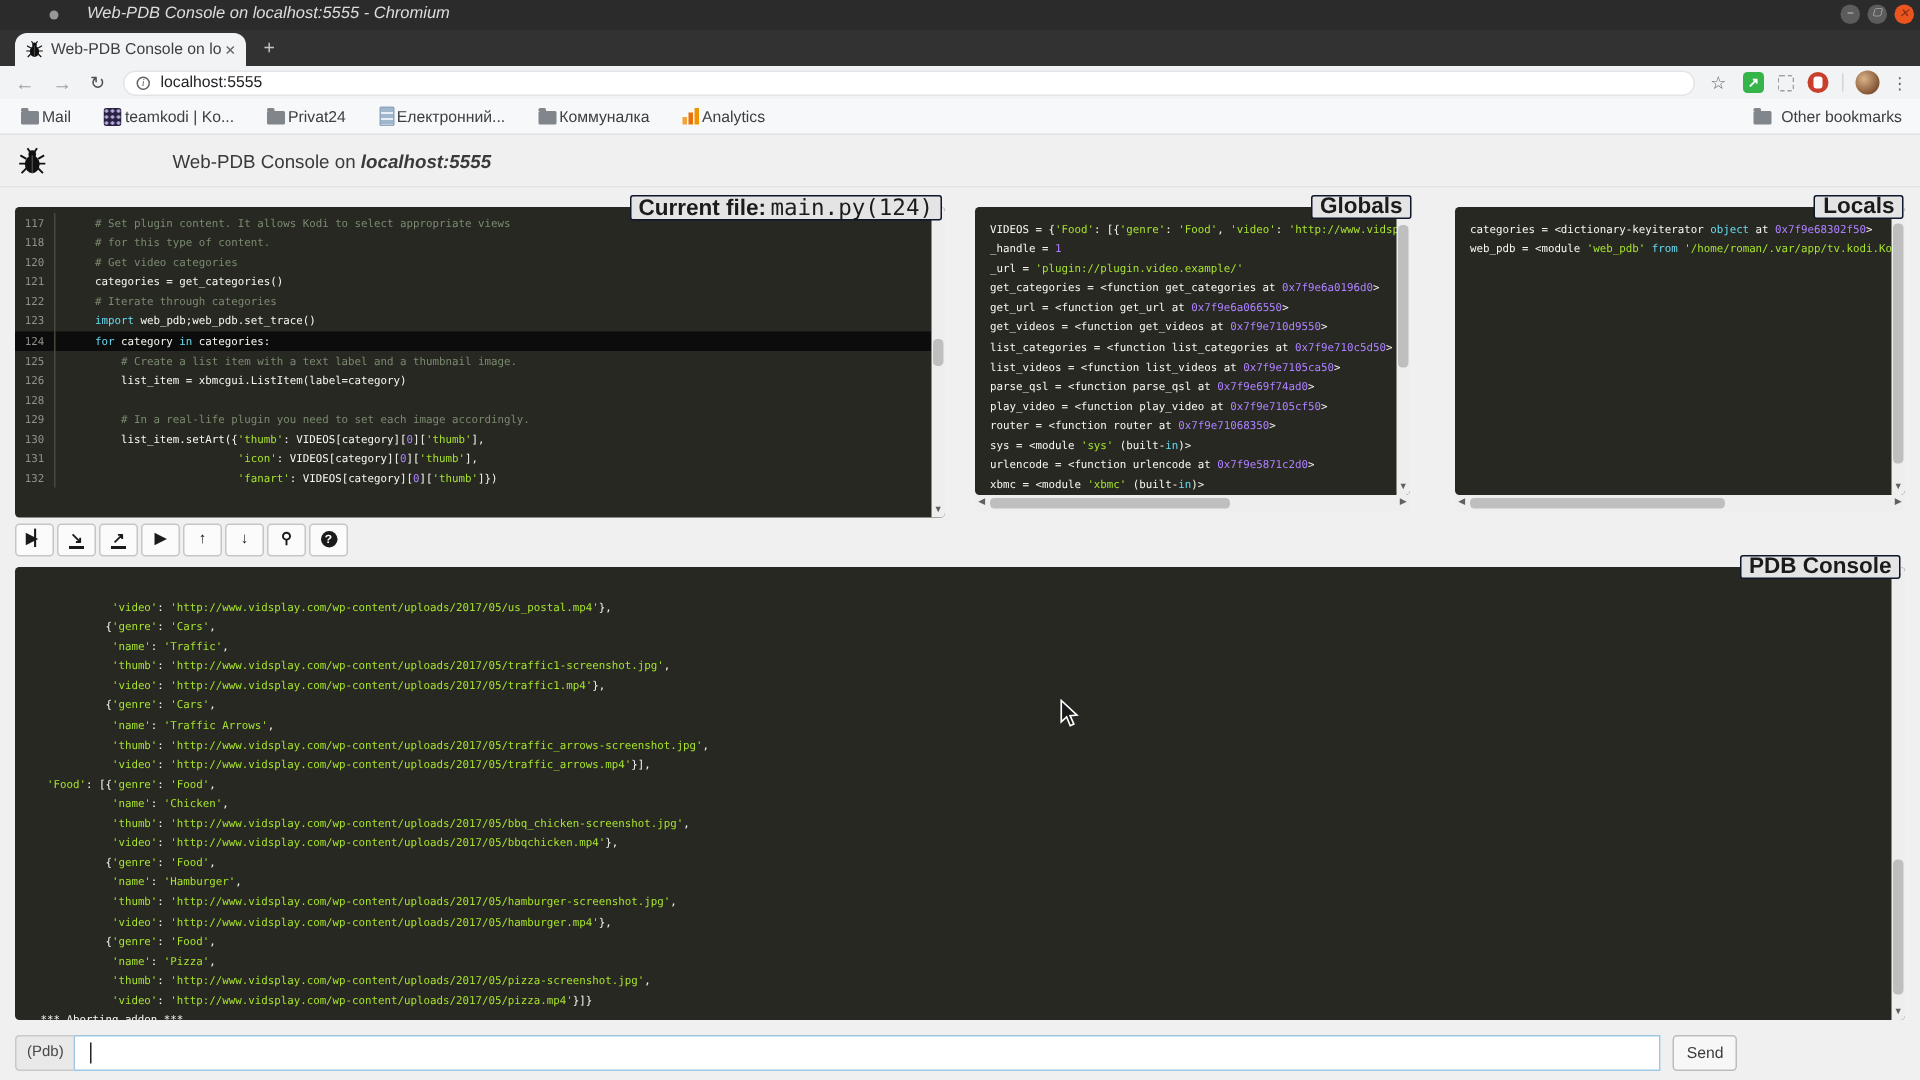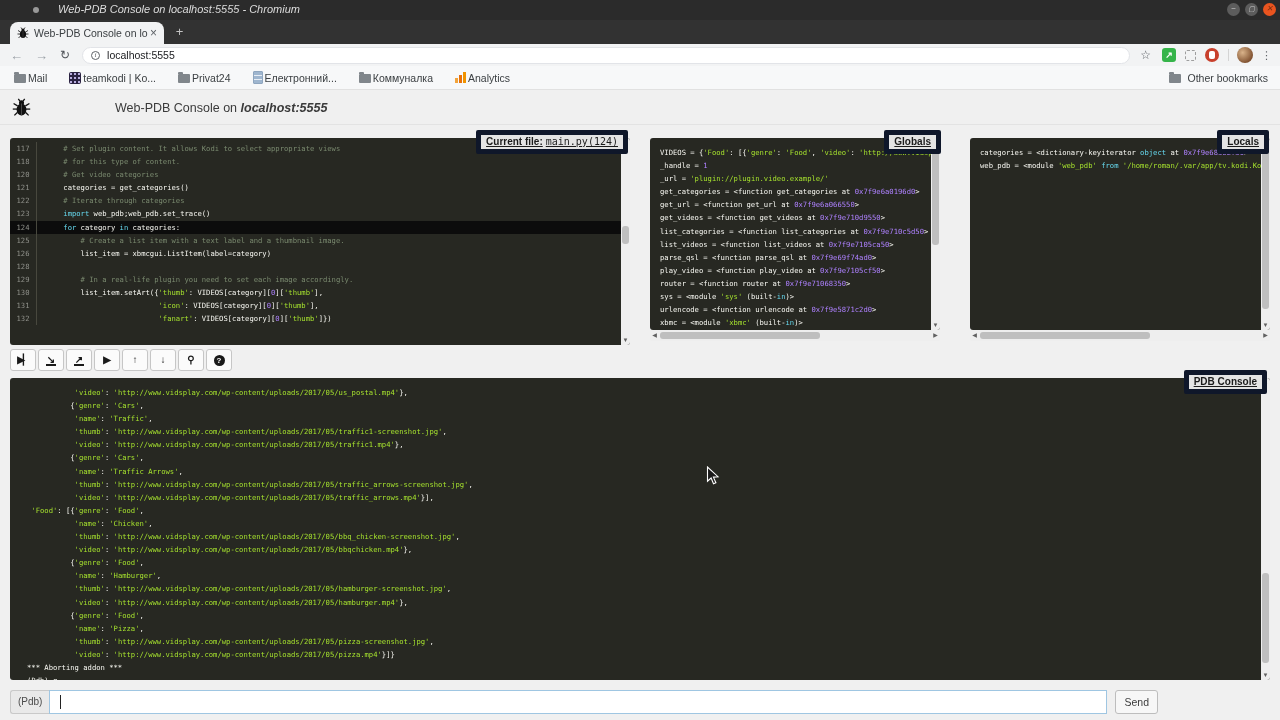--- a/index.html
+++ b/index.html
@@ -55,36 +55,36 @@
   .bm-other { margin-left:auto; margin-right:12px; display:flex; align-items:center; gap:6px; }
 
   
   .appheader { position:absolute; top:91px; left:0; width:1280px; height:34px; background:#f0f0f0; border-bottom:1px solid #e3e3e3; }
   .bug-logo { position:absolute; left:12px; top:7px; }
   .apptitle { position:absolute; left:115px; top:10px; font-size:12.5px; color:#3a3a3a; }
   .apptitle b { font-style:italic; }
 
   
   .panel { position:absolute; background:#272822; border-radius:3px; overflow:hidden; }
-  .badge { position:absolute; z-index:6; background:#e4e4e4; border:5px solid #0f172a; border-radius:2px; font-size:10px; font-weight:bold; color:#1b1b1b; padding:1px 5px; line-height:12px; white-space:nowrap;text-decoration:underline; }
+  .badge { position:absolute; z-index:6; background:#e4e4e4; border:1px solid #0f172a; border-radius:2px; font-size:15px; font-weight:bold; color:#1b1b1b; padding:1px 5px; line-height:12px; white-space:nowrap; }
   .badge .file { font-family:"DejaVu Sans Mono",monospace; font-weight:normal; margin-left:3px; }
 
   .tline { display:flex; height:13.1px; line-height:13.1px; font-family:"DejaVu Sans Mono",monospace; font-size:7.2px; white-space:pre; }
   .tline .no { flex:none; width:27px; text-align:center; color:#8f908a; border-right:1px solid #48483e; }
   .tline .ct { padding-left:9px; }
   .tline.current { background:#0c0c0c; }
   .plain-lines .tline { display:block; padding-left:10px; }
   .console-lines .tline { display:block; padding-left:17px; }
 
   .tok-p { color:#f8f8f2; } .tok-s { color:#a6e22e; } .tok-k { color:#66d9ef; }
   .tok-n { color:#ae81ff; } .tok-c { color:#7a8a6f; }
 
   .code-lines { position:absolute; left:0; top:0; right:9px; bottom:0; padding-top:4px; }
   .plain-lines { position:absolute; left:0; top:0; right:9px; bottom:0; padding-top:8px; }
-  .console-lines { position:absolute; left:0; top:0; right:9px; bottom:0; padding-top:8px; }
+  .console-lines { position:absolute; left:0; top:0; right:9px; bottom:0; padding-top:20px; }
 
   
   .vscroll { position:absolute; right:0; top:0; bottom:0; width:9px; background:#eeeeee; z-index:5; }
   .vscroll .arr { position:absolute; left:0; width:9px; height:9px; font-size:6px; line-height:9px; text-align:center; color:#606060; }
   .vscroll .arr.up { top:0; } .vscroll .arr.dn { bottom:0; }
   .vthumb { position:absolute; left:1px; width:7px; background:#bfbfbf; border-radius:3px; }
   .hscroll { position:absolute; height:11px; background:#eeeeee; border-radius:0 0 2px 2px; z-index:5; }
   .hscroll .arr { position:absolute; top:0; width:9px; height:11px; font-size:6px; line-height:11px; text-align:center; color:#606060; }
   .hscroll .arr.lf { left:0; } .hscroll .arr.rt { right:0; }
   .hthumb { position:absolute; top:2px; height:7px; background:#bfbfbf; border-radius:3px; }

